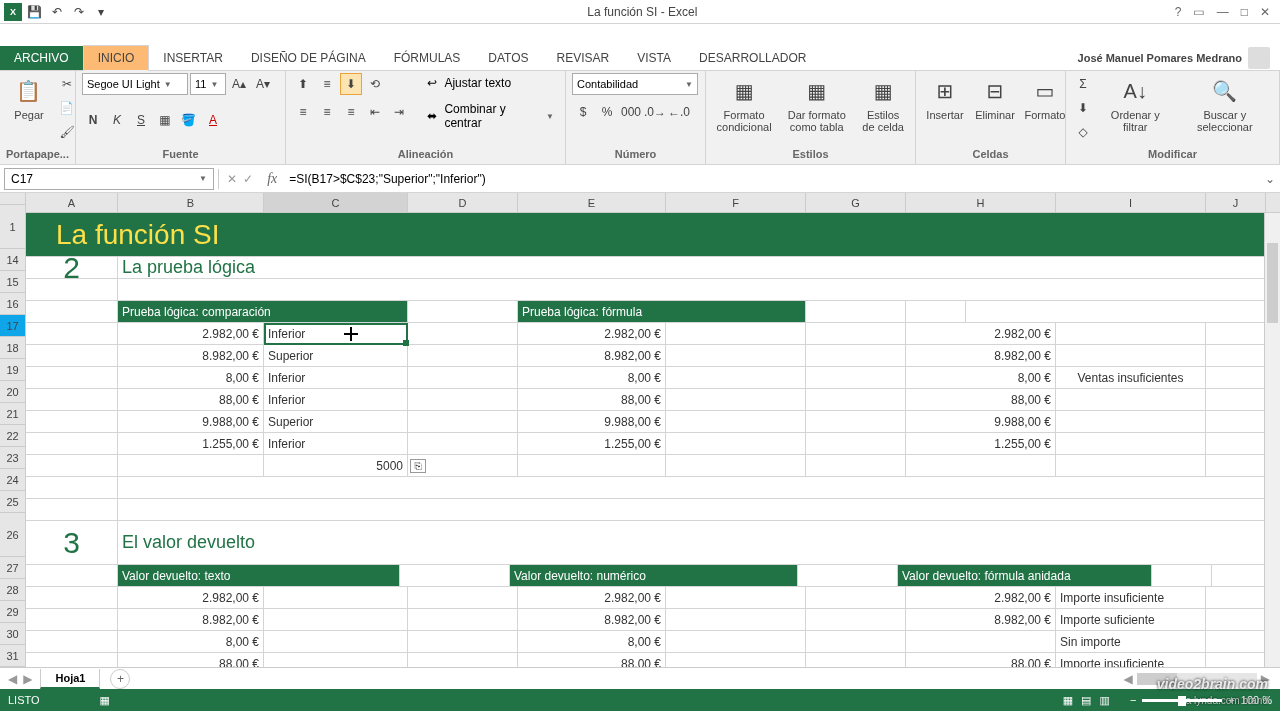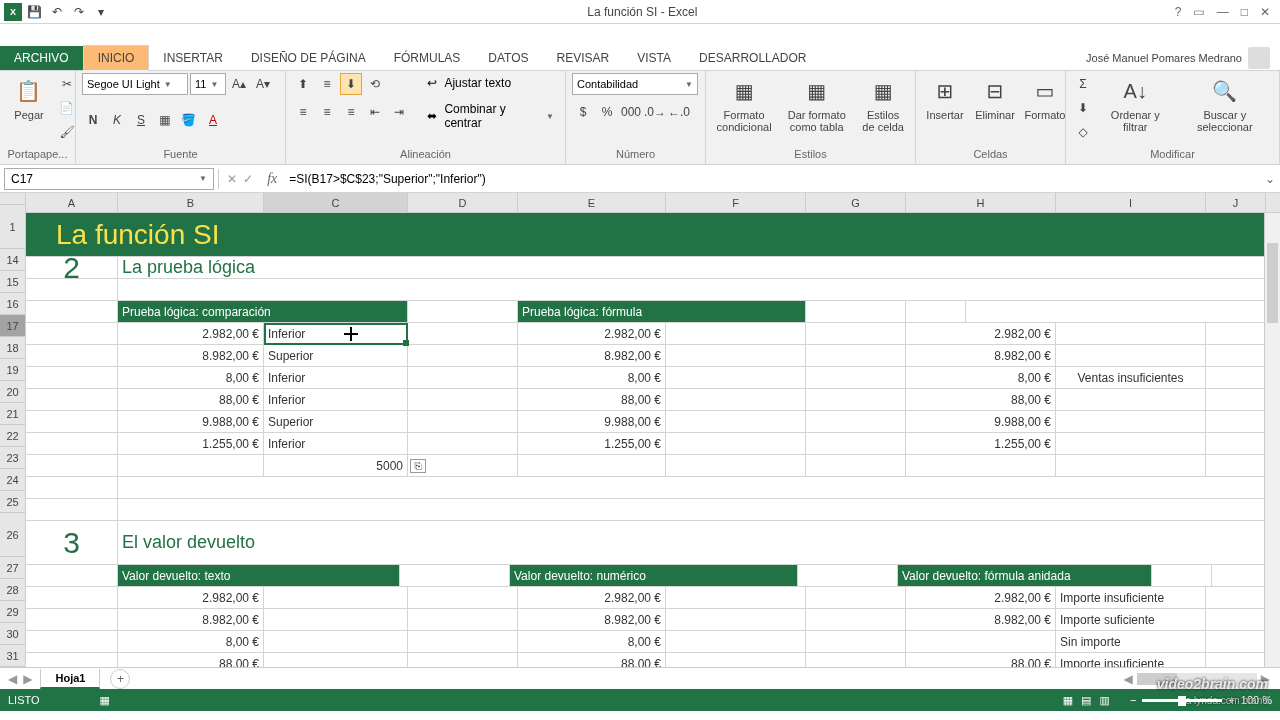--- a/index.html
+++ b/index.html
@@ -12,28 +12,28 @@
 .titlebar .excel-icon { width: 18px; height: 18px; background: #217346; color: #fff; display: flex; align-items: center; justify-content: center; font-size: 9px; font-weight: bold; }
 .titlebar .title { flex: 1; text-align: center; font-size: 12px; color: #444; }
 .titlebar .winctrl { display: flex; gap: 12px; padding-right: 6px; }
 .titlebar .winctrl span { cursor: pointer; color: #666; font-size: 12px; }
 
 
 .ribbon-tabs { height: 26px; background: #fff; display: flex; align-items: center; border-bottom: 1px solid #d4d4d4; margin-top: 21px; }
 .ribbon-tabs .tab { padding: 5px 14px; font-size: 12px; color: #444; cursor: pointer; text-transform: uppercase; }
 .ribbon-tabs .tab.file { background: #217346; color: #fff; }
 .ribbon-tabs .tab.active { border: 1px solid #d4d4d4; border-bottom: 1px solid #f1f1f1; background: #fdba74; }
-.ribbon-tabs .user { margin-left: auto; padding-right: 10px; font-size: 11px; color: #444; display: flex; align-items: center; gap: 6px; }
+.ribbon-tabs .user { margin-left: auto; padding-right: 10px; font-size: 11px; color: #444; display: flex; align-items: center; gap: 6px; font-weight: bold; }
 .ribbon-tabs .avatar { width: 22px; height: 22px; background: #ddd; border-radius: 2px; }
 
 
 .ribbon { height: 94px; background: #f1f1f1; display: flex; border-bottom: 1px solid #d4d4d4; }
 .ribbon-group { border-right: 1px solid #d4d4d4; padding: 2px 6px; display: flex; flex-direction: column; justify-content: space-between; }
 .ribbon-group .controls { display: flex; gap: 4px; align-items: flex-start; flex: 1; }
-.ribbon-group .label { text-align: center; font-size: 11px; color: #666; padding-bottom: 2px; }
+.ribbon-group .label { text-align: center; font-size: 11px; color: #666; padding-bottom: 2px; font-weight: bold; }
 .ribbon-btn-big { display: flex; flex-direction: column; align-items: center; gap: 2px; padding: 2px 4px; cursor: pointer; font-size: 11px; color: #444; min-width: 46px; }
 .ribbon-btn-big .ico { width: 32px; height: 32px; display: flex; align-items: center; justify-content: center; font-size: 20px; }
 .ribbon-btn-sm { width: 22px; height: 22px; display: flex; align-items: center; justify-content: center; cursor: pointer; font-size: 12px; color: #444; border: 1px solid transparent; }
 .ribbon-btn-sm.active { background: #fde4b0; border: 1px solid #e8a33d; }
 .ribbon-col { display: flex; flex-direction: column; gap: 2px; }
 .ribbon-row { display: flex; gap: 2px; align-items: center; }
 .combo { height: 22px; border: 1px solid #ababab; background: #fff; padding: 0 4px; display: flex; align-items: center; font-size: 11px; }
 .dropdown-arrow { font-size: 8px; color: #666; margin-left: 4px; }
 
 
@@ -43,21 +43,21 @@
 .fbar .fxbtns { display: flex; gap: 6px; padding: 0 8px; color: #999; }
 .fbar .fx { font-style: italic; font-family: 'Times New Roman', serif; font-size: 14px; color: #666; padding: 0 6px; }
 .fbar .formula { flex: 1; font-size: 12px; padding-left: 6px; }
 .fbar .expand { width: 20px; text-align: center; color: #666; cursor: pointer; }
 
 
 .grid-wrap { position: relative; height: 474px; display: flex; }
 .rowhdrs { width: 26px; background: #e6e6e6; border-right: 1px solid #ccc; }
 .rowhdr { height: 22px; border-bottom: 1px solid #ccc; display: flex; align-items: center; justify-content: center; font-size: 11px; color: #444; cursor: pointer; }
 .rowhdr.tall { height: 44px; }
-.rowhdr.selected { background: #a3a3a3; }
+.rowhdr.selected { background: #0ea5e9; }
 .colhdrs { height: 20px; background: #e6e6e6; border-bottom: 1px solid #ccc; display: flex; }
 .colhdr { border-right: 1px solid #ccc; display: flex; align-items: center; justify-content: center; font-size: 11px; color: #444; cursor: pointer; }
 .colhdr.selected { background: #d3d3d3; }
 .cells { flex: 1; position: relative; overflow: hidden; }
 .cellrows { }
 .cellrow { height: 22px; display: flex; border-bottom: 1px solid #d4d4d4; }
 .cellrow.tall { height: 44px; }
 .cell { border-right: 1px solid #d4d4d4; padding: 0 4px; display: flex; align-items: center; font-size: 12px; color: #333; overflow: hidden; white-space: nowrap; }
 .cell.right { justify-content: flex-end; }
 .cell.center { justify-content: center; }

